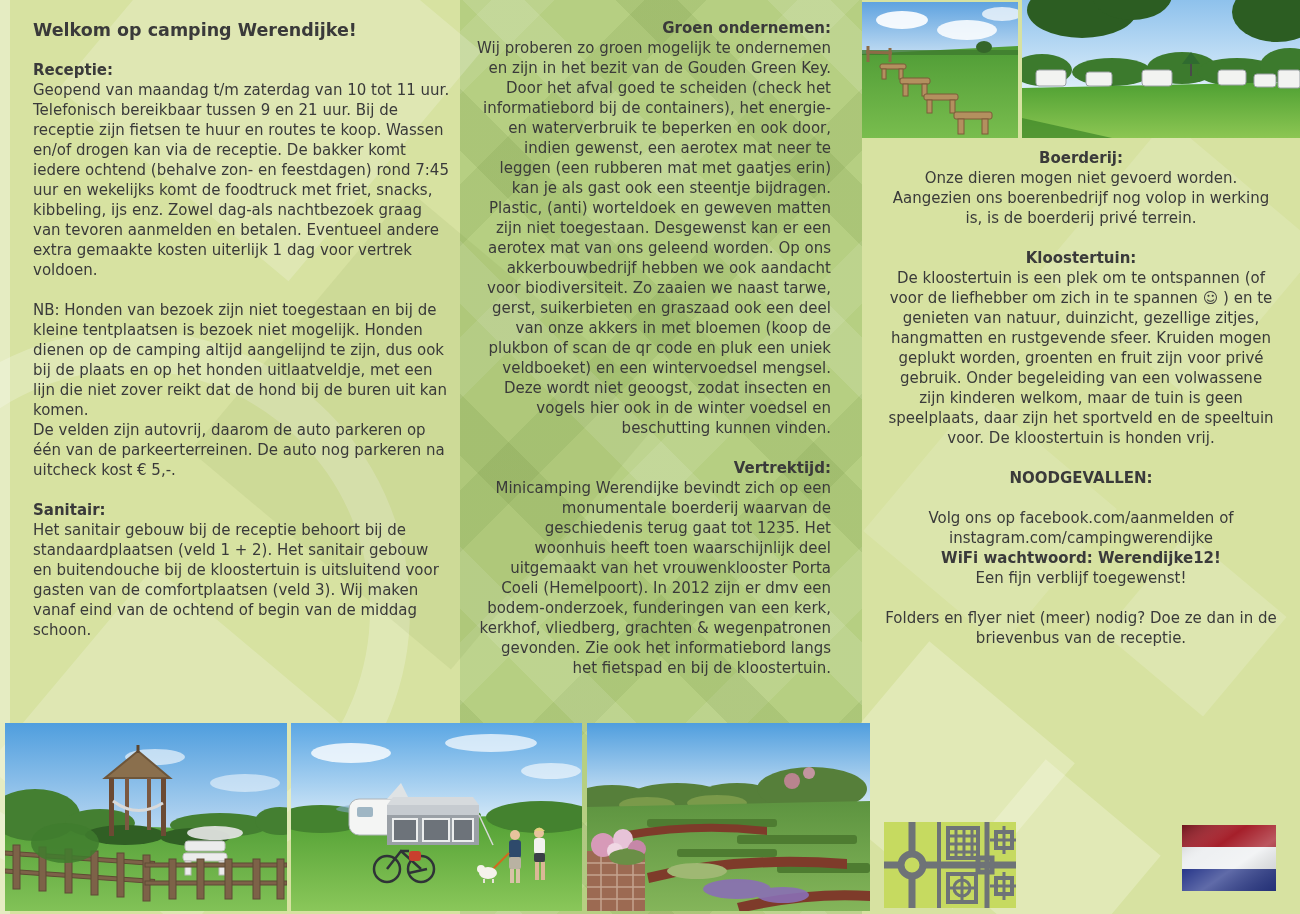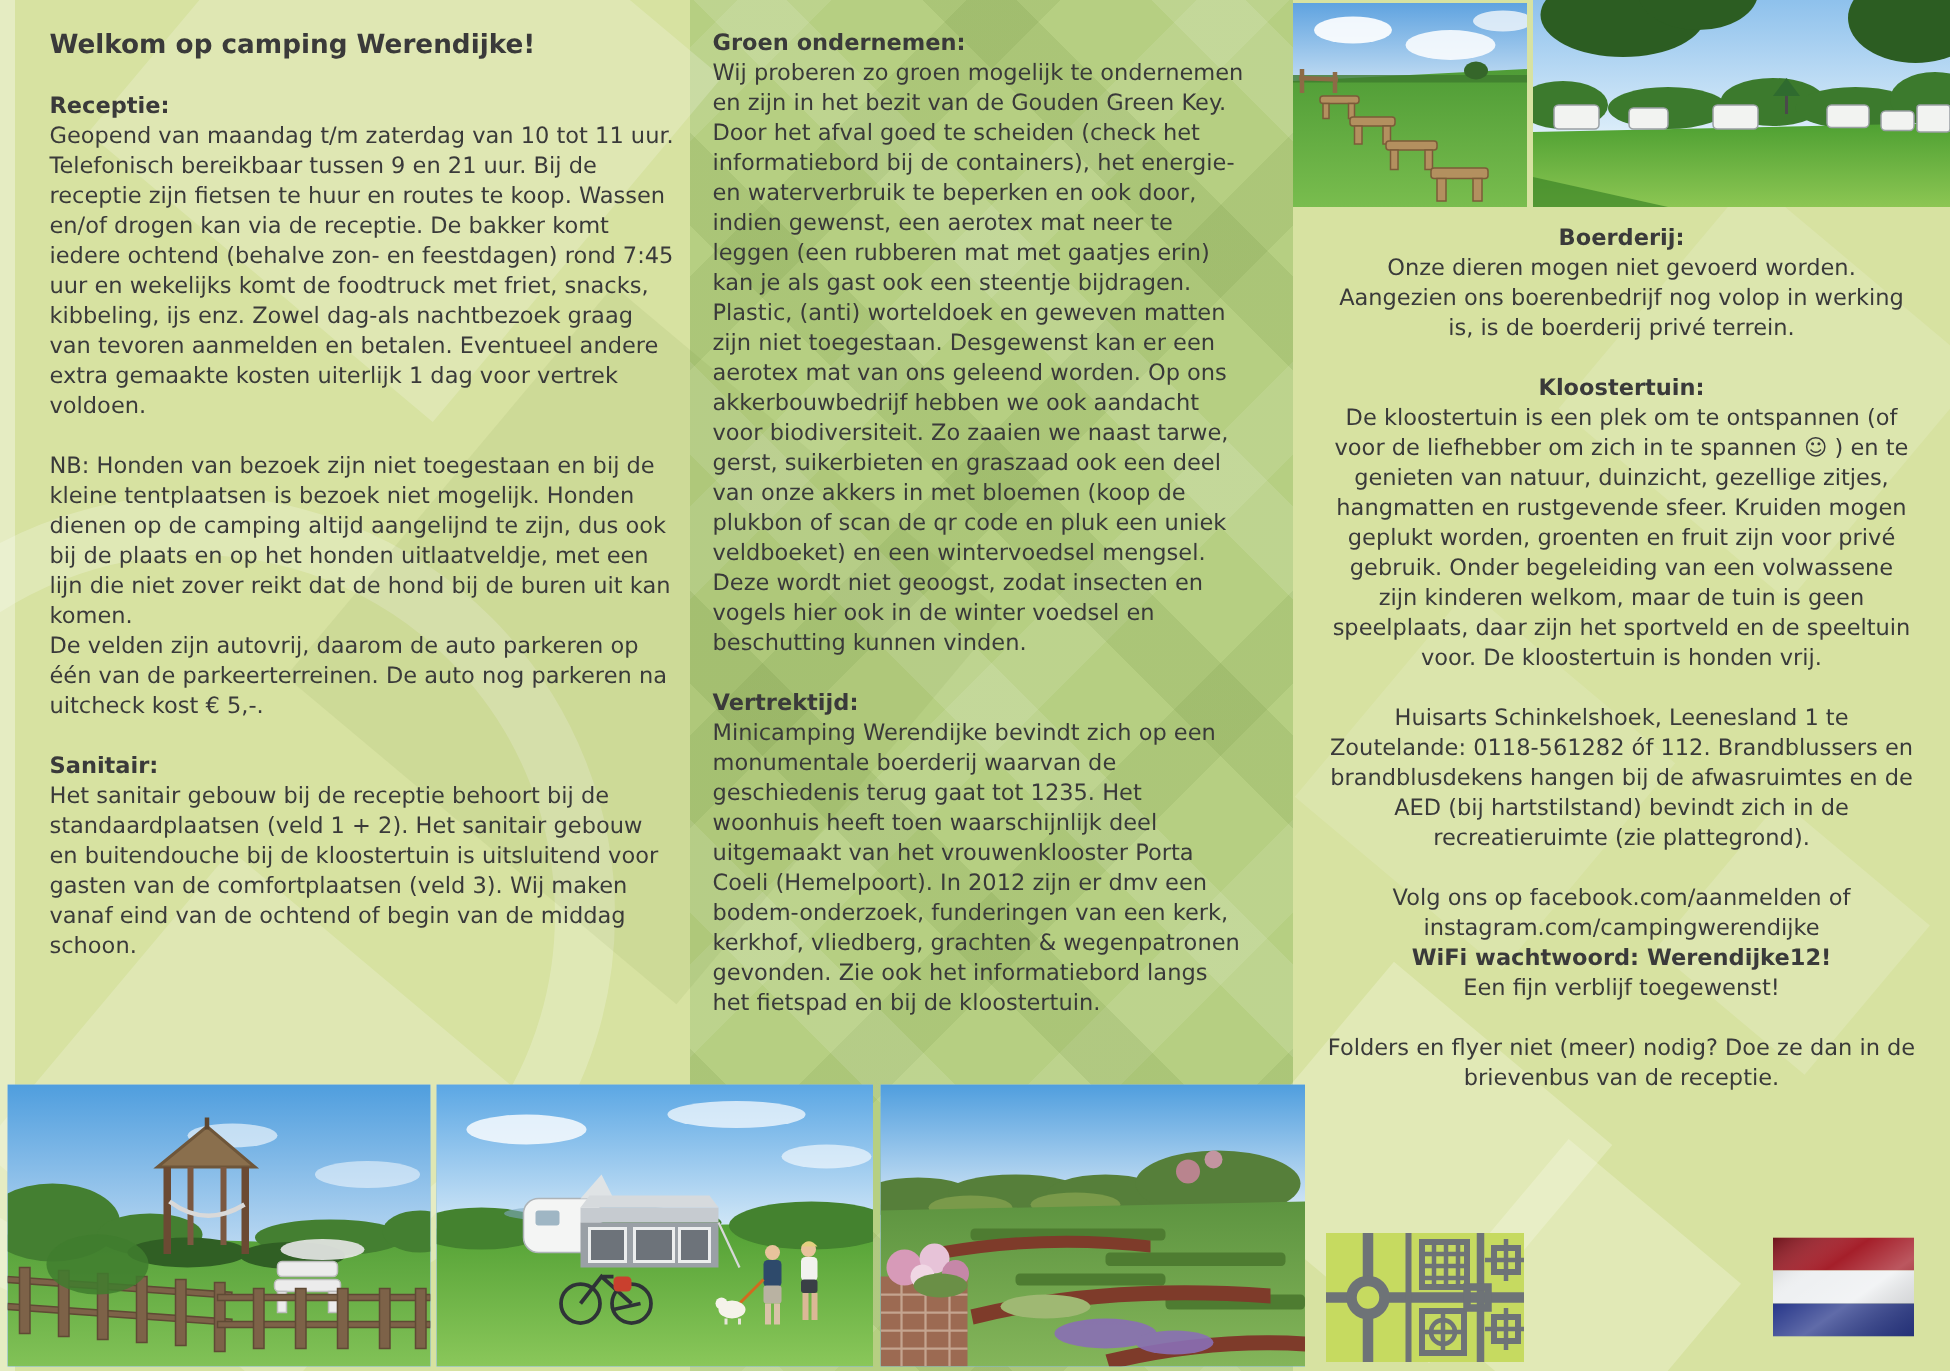--- a/index.html
+++ b/index.html
@@ -29,21 +29,21 @@
   .s2{left:40px;top:620px;width:260px;height:260px;}
   .s3{left:1080px;top:160px;width:200px;height:200px;background:rgba(255,255,255,0.14);}
   .s4{left:900px;top:430px;width:180px;height:180px;background:rgba(255,255,255,0.12);}
   .s5{left:846px;top:680px;width:190px;height:190px;}
   .s6{left:980px;top:790px;width:150px;height:150px;}
   .s7{left:1130px;top:560px;width:130px;height:130px;background:rgba(255,255,255,0.16);}
   .s8{left:260px;top:260px;width:340px;height:340px;background:rgba(80,115,25,0.05);}
 
   .col{position:absolute; z-index:2; font-size:15px; line-height:20px;}
   .col-left{left:33px; top:20px; width:417px;}
-  .col-mid{left:475px; top:18px; width:356px;}
+  .col-mid{left:475px; top:18px; width:356px;text-align:right;}
   .col-right{left:885px; top:148px; width:392px;text-align:center;}
   .title{font-weight:bold; font-size:17.5px; margin:0 0 20px 0;}
   .sect{margin:0 0 20px 0;}
   .h{font-weight:bold; margin:0;}
   .b{margin:0;}
   .bold-line{font-weight:bold;}
 
   .photo{position:absolute; z-index:3; overflow:hidden; background:#7ab4e8;}
   .ph-a{left:862px; top:2px;  width:156px; height:136px;}
   .ph-b{left:1022px;top:0;    width:278px; height:138px;}
@@ -102,21 +102,21 @@
   <div class="col col-right">
     <div class="sect">
       <p class="h">Boerderij:</p>
       <p class="b">Onze dieren mogen niet gevoerd worden. Aangezien ons boerenbedrijf nog volop in werking is, is de boerderij privé terrein.</p>
     </div>
     <div class="sect">
       <p class="h">Kloostertuin:</p>
       <p class="b">De kloostertuin is een plek om te ontspannen (of voor de liefhebber om zich in te spannen ☺ ) en te genieten van natuur, duinzicht, gezellige zitjes, hangmatten en rustgevende sfeer. Kruiden mogen geplukt worden, groenten en fruit zijn voor privé gebruik. Onder begeleiding van een volwassene zijn kinderen welkom, maar de tuin is geen speelplaats, daar zijn het sportveld en de speeltuin voor. De kloostertuin is honden vrij.</p>
     </div>
     <div class="sect">
-      <p class="b">Huisarts Schinkelshoek, Leenesland 1 te Zoutelande: 0118-561282 óf 112. Brandblussers en brandblusdekens hangen bij de afwasruimtes en de AED (bij hartstilstand) bevindt zich in de recreatieruimte (zie plattegrond).</p>
+      <p class="h">NOODGEVALLEN:</p>
     </div>
     <p class="b sect">Volg ons op facebook.com/aanmelden of instagram.com/campingwerendijke</p>
     <p class="b sect bold-line">WiFi wachtwoord: Werendijke12!</p>
     <div class="sect">
       <p class="b">Een fijn verblijf toegewenst!</p>
     </div>
     <p class="b sect">Folders en flyer niet (meer) nodig? Doe ze dan in de brievenbus van de receptie.</p>
   </div>
 
   <div class="photo ph-a">

